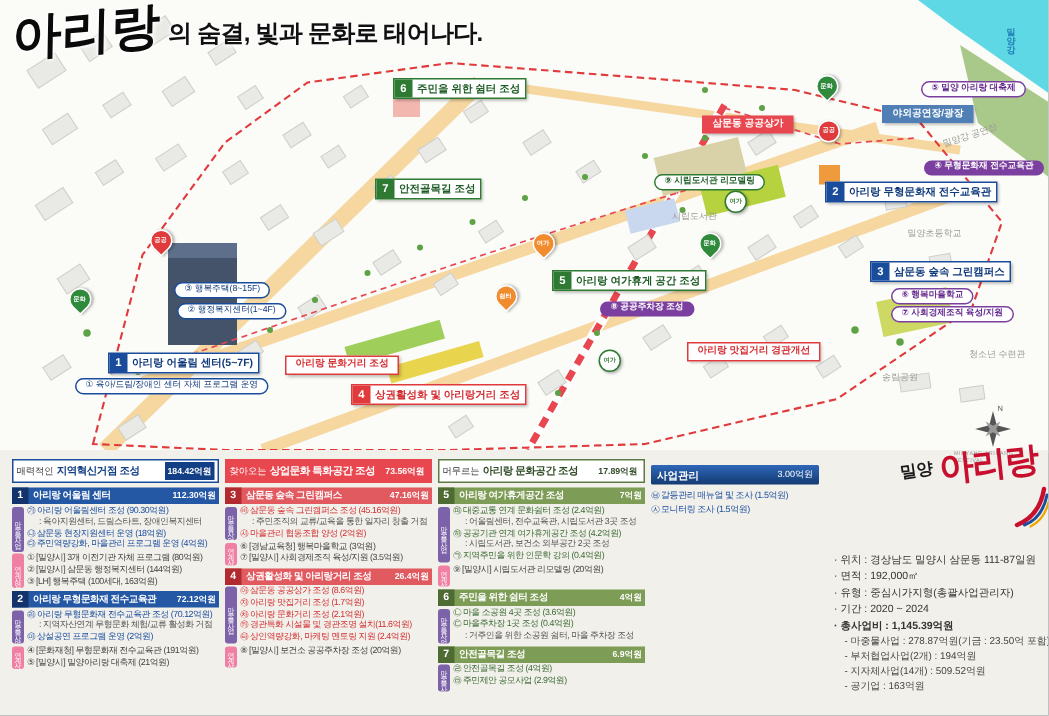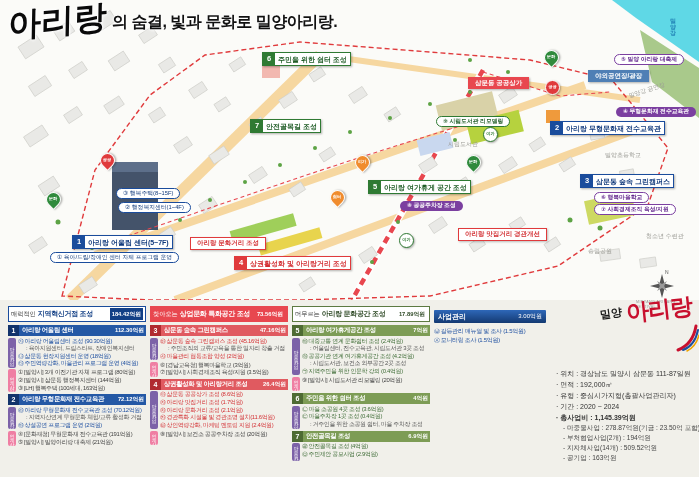--- a/index.html
+++ b/index.html
@@ -210,21 +210,21 @@
 
       <g transform="translate(662,286)">
         <polygon points="0,-12 2.5,-2.5 12,0 2.5,2.5 0,12 -2.5,2.5 -12,0 -2.5,-2.5" fill="#555"></polygon>
         <polygon points="0,-7 1.5,-1.5 7,0 1.5,1.5 0,7 -1.5,1.5 -7,0 -1.5,-1.5" fill="#999" transform="rotate(45)"></polygon>
         <text x="3" y="-12" font-size="5" fill="#555">N</text>
       </g>
     </svg>
 
     <div class="title">
       <span class="callig">아리랑</span>
-      <span class="rest">의 숨결, 빛과 문화로 밀양아리랑.</span>
+      <span class="rest">의 숨결, 빛과 문화로 태어나다.</span>
     </div>
 
     <div id="markers">
         <div class="mk box-green" style="left: 262px; top: 52px;">
           <span class="num">6</span>
           <span class="lbl">주민을 위한 쉼터 조성</span>
         </div>
         <div class="mk box-green" style="left: 250px; top: 119px;">
           <span class="num">7</span>
           <span class="lbl">안전골목길 조성</span>

